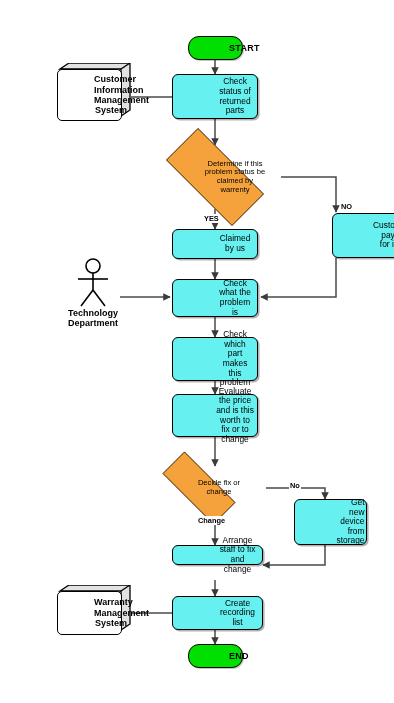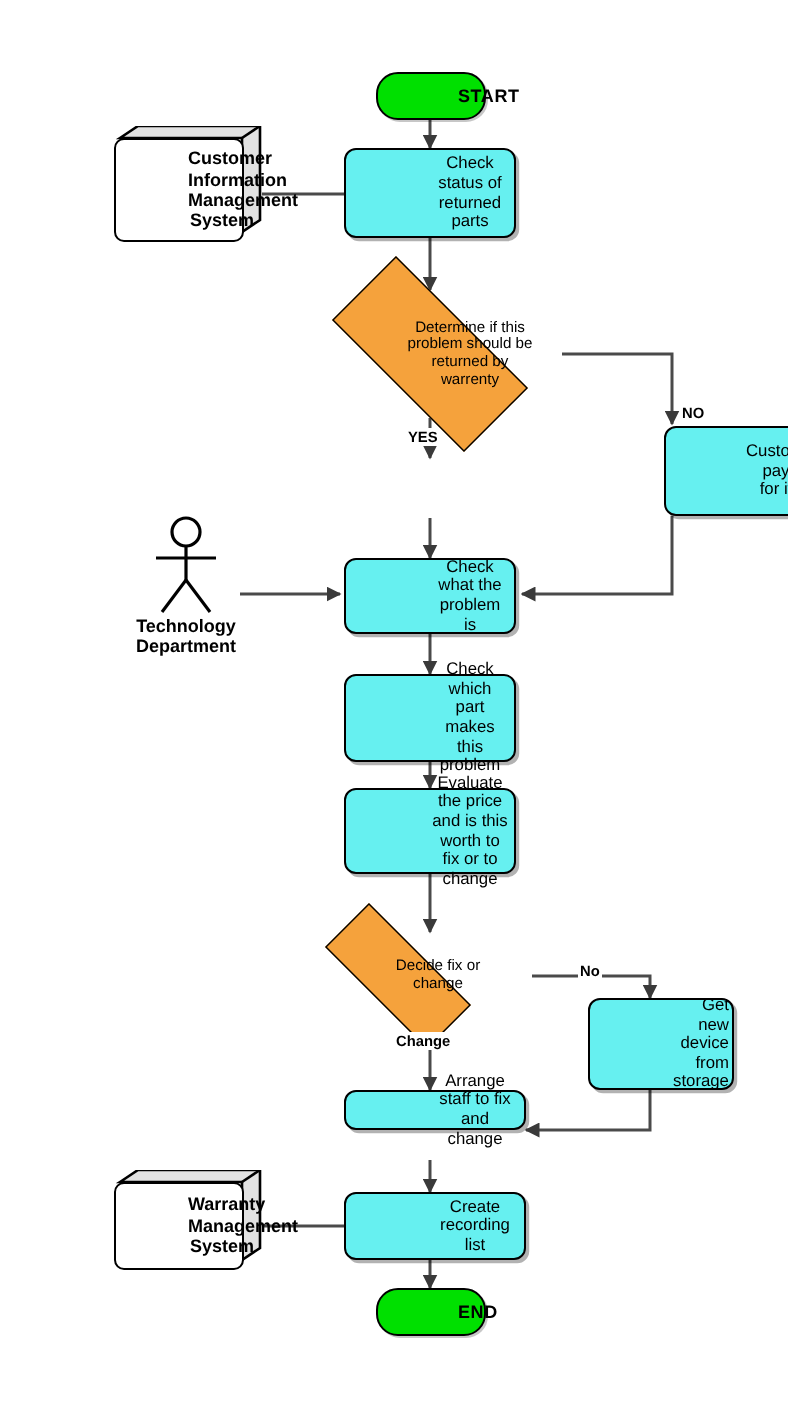--- a/index.html
+++ b/index.html
@@ -216,32 +216,35 @@
   </div>
 
   <div class="node process" style="left:172px; top:74px; width:86px; height:45px;">
     <span class="txt">Check status of
 returned parts</span>
   </div>
 
   <div class="node decision" style="left:149px; top:145px; width:132px; height:64px;">
     <span class="dshape"></span>
     <span class="txt">Determine if this
-problem should be returned by
+problem status be claimed by
 warrenty</span>
   </div>
 
   <div class="edgelabel" style="left:203px; top:214px;">YES</div>
   <div class="edgelabel" style="left:340px; top:202px;">NO</div>
 
   <div class="node process" style="left:300px; top:213px; width:72px; height:45px;margin-left:32px;">
     <span class="txt">Customers pay
 for it</span>
   </div>
 
+  <div class="node process" style="left:172px; top:229px; width:86px; height:30px;">
+    <span class="txt">Claimed by us</span>
+  </div>
 
   <div class="actor" style="left:66px; top:258px; width:54px; height:80px;">
     <svg viewBox="0 0 54 52" width="54" height="52" xmlns="http://www.w3.org/2000/svg">
       <circle cx="27" cy="8" r="7" fill="#ffffff" stroke="#000000" stroke-width="1.6"></circle>
       <line x1="27" y1="15" x2="27" y2="32" stroke="#000000" stroke-width="1.6"></line>
       <line x1="12" y1="21" x2="42" y2="21" stroke="#000000" stroke-width="1.6"></line>
       <line x1="27" y1="32" x2="15" y2="48" stroke="#000000" stroke-width="1.6"></line>
       <line x1="27" y1="32" x2="39" y2="48" stroke="#000000" stroke-width="1.6"></line>
     </svg>
     <span class="alabel">Technology

